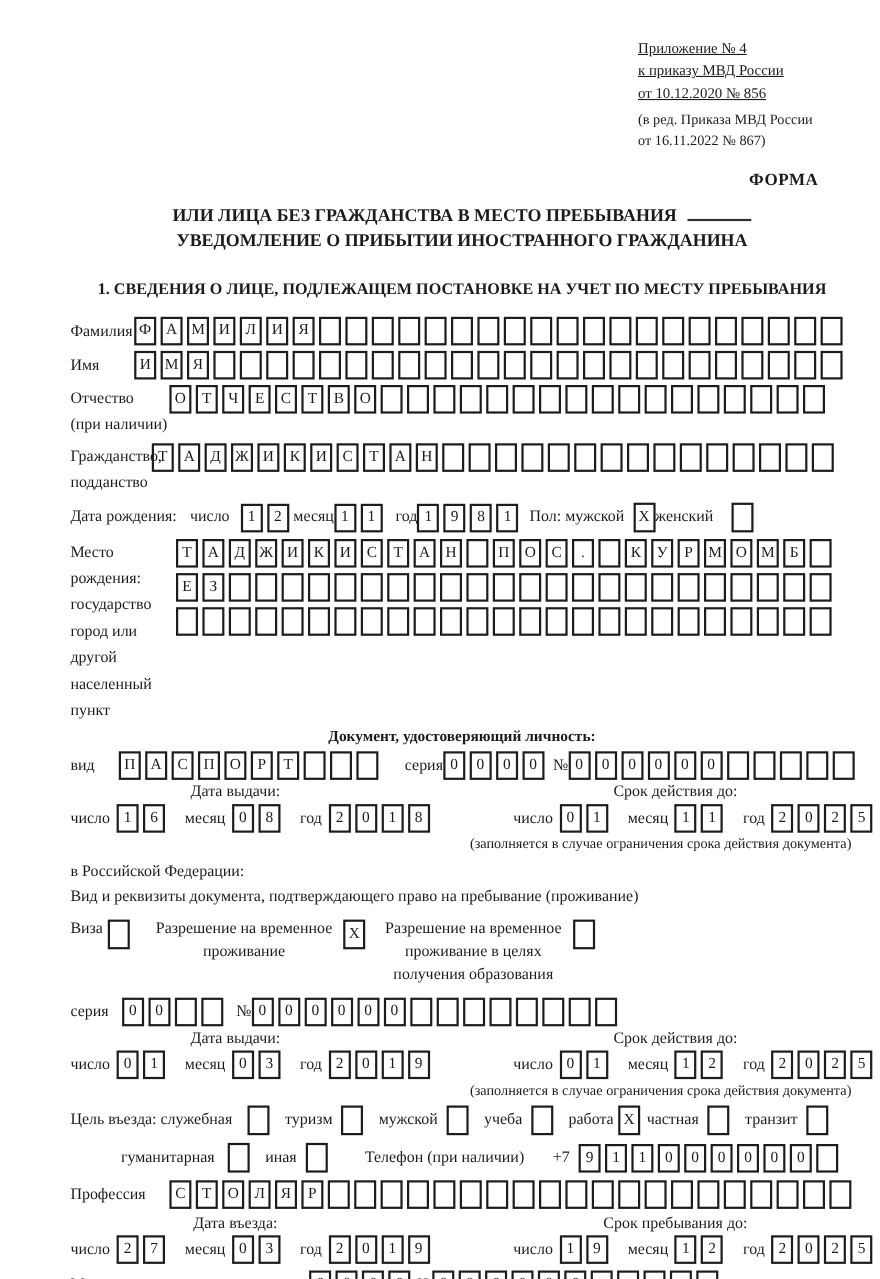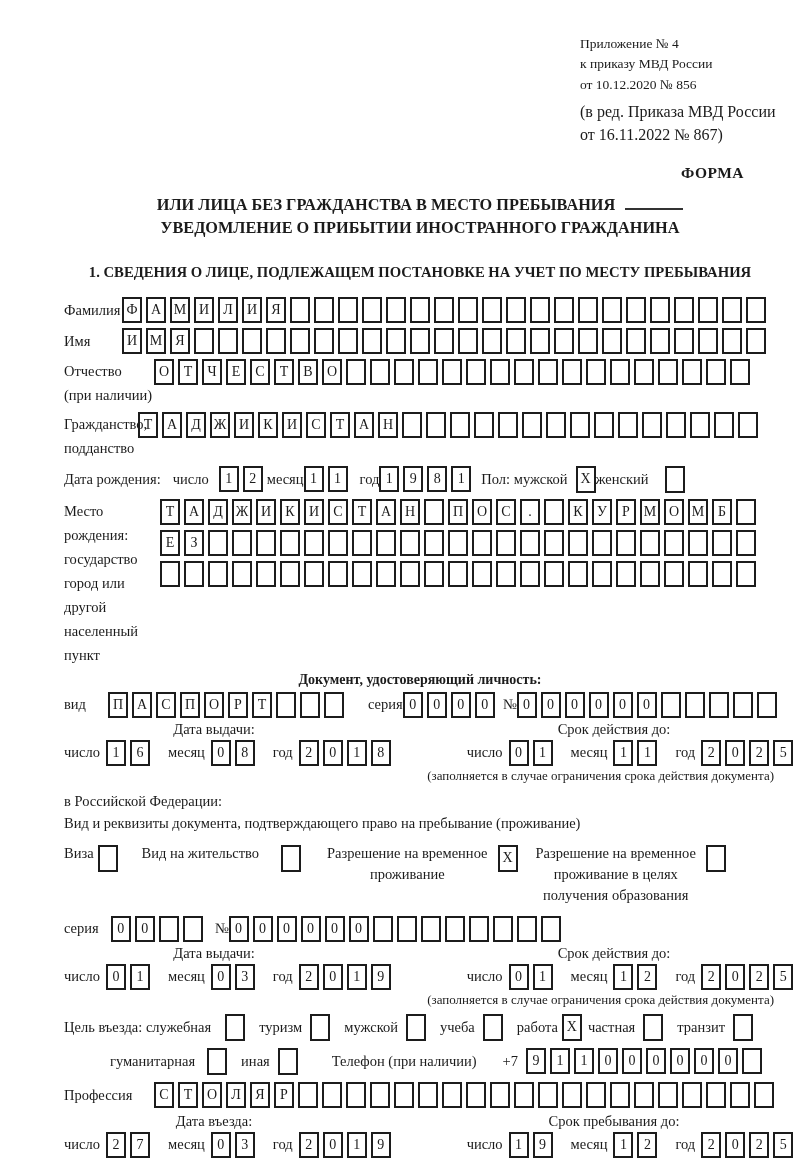--- a/index.html
+++ b/index.html
@@ -8,22 +8,22 @@
     position:relative;
     width:800px; height:1163px;
     margin:0 auto;
     background:#ffffff;
     color:#1b1b1b;
     font-family:"Liberation Serif","DejaVu Serif",serif;
     font-size:14.5px;
     padding:34px 24px 10px 64px;
     overflow:hidden;
   }
-  .appendix { margin-left:auto; width:196px; font-size:13.5px; line-height:1.5; }
-  .amendment { margin-left:auto; width:196px; font-size:16px; line-height:1.45; margin-top:5px; }
+  .appendix { margin-left:auto; width:196px; font-size:13.5px; line-height:1.5;text-decoration:underline; }
+  .amendment { margin-left:auto; width:196px; font-size:13px; line-height:1.45; margin-top:5px; }
   .forma { text-align:right; padding-right:32px; font-weight:bold; font-size:15.5px; margin-top:18px; letter-spacing:.5px; }
   .title { text-align:center; font-weight:bold; font-size:16.3px; line-height:1.4; margin-top:12px; }
   .blank-line { display:inline-block; width:58px; border-bottom:2px solid #333; height:2px; margin-left:10px; vertical-align:baseline; }
   .section-heading { text-align:center; font-weight:bold; font-size:14.7px; margin-top:24px; margin-bottom:16px; white-space:nowrap; }
 
   .row { display:flex; align-items:flex-start; margin-bottom:5px; }
   .lbl { line-height:26px; flex:0 0 auto; }
   .lbl2 { line-height:24px; }
   .cells { display:inline-flex; flex:0 0 auto; }
   .cell {
@@ -424,24 +424,20 @@
 
   <div class="intro">
     <div>в Российской Федерации:</div>
     <div>Вид и реквизиты документа, подтверждающего право на пребывание (проживание)</div>
   </div>
   <div class="opt-row">
     <span class="opt" style="margin-right:24px;">
       <span class="ol">Виза</span>
       <span class="cb" style="margin-left:4px;"></span>
     </span>
-    <span class="opt" style="margin-right:26px;">
-      <span class="ol">Вид на жительство</span>
-      <span class="cb" style="margin-left:22px;"></span>
-    </span>
     <span class="opt" style="margin-right:18px;">
       <span class="ol center-lines">
         <span style="display:block;">Разрешение на временное</span>
         <span style="display:block;">проживание</span>
       </span>
       <span class="cb">X</span>
     </span>
     <span class="opt">
       <span class="ol center-lines">
         <span style="display:block;">Разрешение на временное</span>

